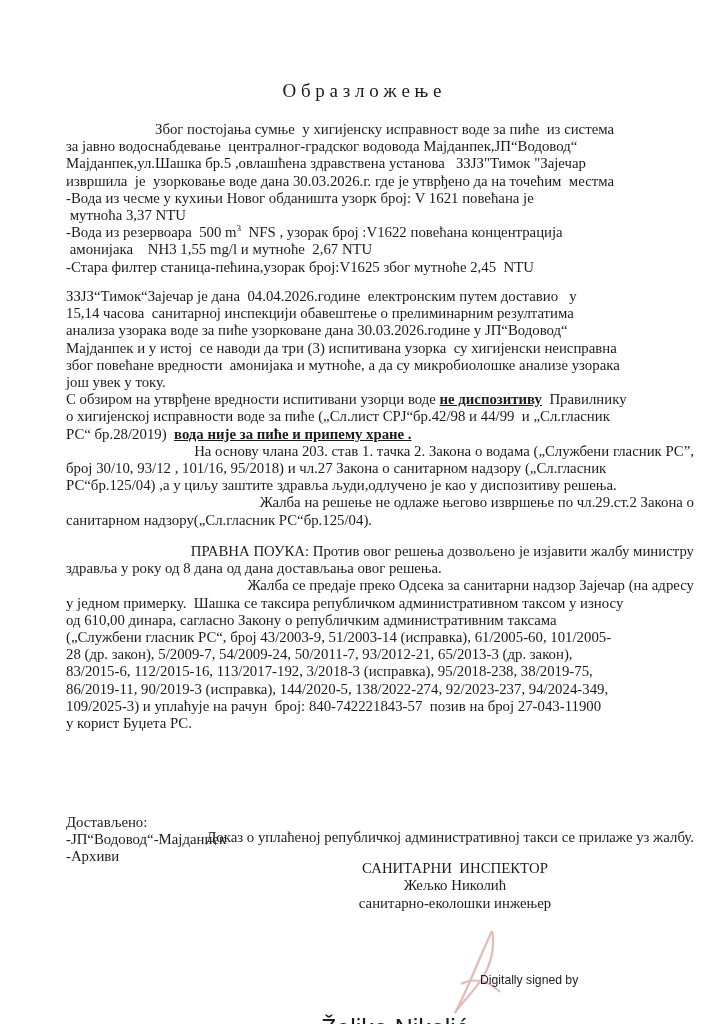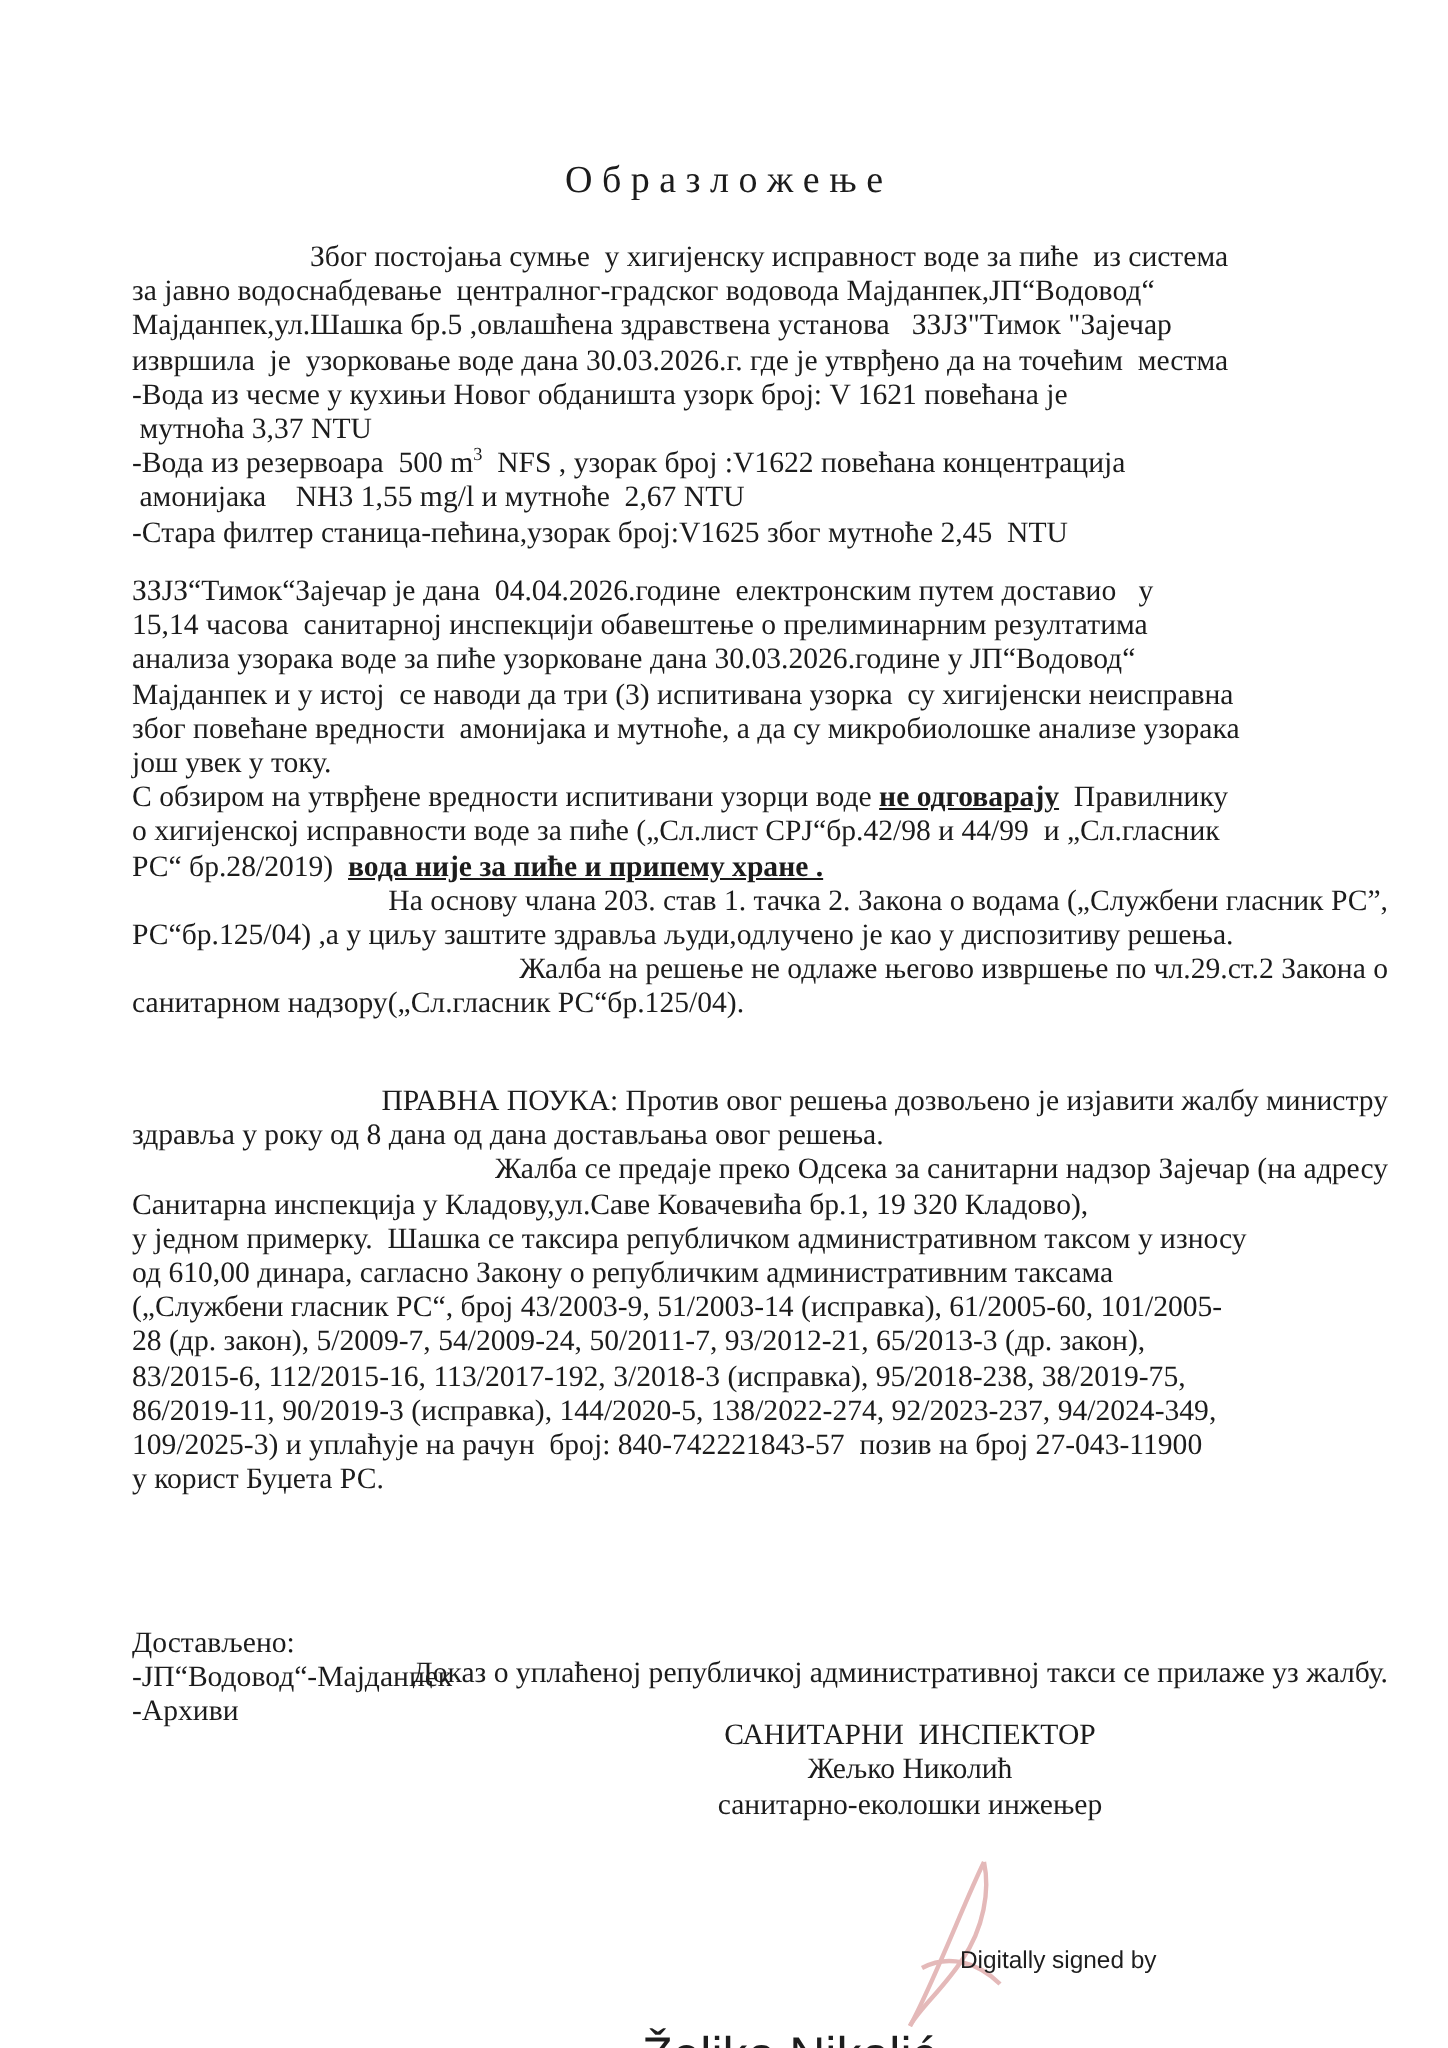--- a/index.html
+++ b/index.html
@@ -70,34 +70,34 @@
     <div class="line">-Стара филтер станица-пећина,узорак број:V1625 због мутноће 2,45  NTU</div>
   </div>
 
   <div class="block p2">
     <div class="line">ЗЗЈЗ“Тимок“Зајечар је дана  04.04.2026.године  електронским путем доставио   у</div>
     <div class="line">15,14 часова  санитарној инспекцији обавештење о прелиминарним резултатима</div>
     <div class="line">анализа узорака воде за пиће узорковане дана 30.03.2026.године у ЈП“Водовод“</div>
     <div class="line">Мајданпек и у истој  се наводи да три (3) испитивана узорка  су хигијенски неисправна</div>
     <div class="line">због повећане вредности  амонијака и мутноће, а да су микробиолошке анализе узорака</div>
     <div class="line">још увек у току.</div>
-    <div class="line"><span>С обзиром на утврђене вредности испитивани узорци воде </span><span class="bu">не одговарају</span><span>  Правилнику</span></div>
+    <div class="line"><span>С обзиром на утврђене вредности испитивани узорци воде </span><span class="bu">не диспозитиву</span><span>  Правилнику</span></div>
     <div class="line">о хигијенској исправности воде за пиће („Сл.лист СРЈ“бр.42/98 и 44/99  и „Сл.гласник</div>
     <div class="line"><span>РС“ бр.28/2019)  </span><span class="bu">вода није за пиће и припему хране .</span></div>
     <div class="line ind">На основу члана 203. став 1. тачка 2. Закона о водама („Службени гласник РС”,</div>
+    <div class="line">број 30/10, 93/12 , 101/16, 95/2018) и чл.27 Закона о санитарном надзору („Сл.гласник</div>
     <div class="line">РС“бр.125/04) ,а у циљу заштите здравља људи,одлучено је као у диспозитиву решења.</div>
     <div class="line ind">Жалба на решење не одлаже његово извршење по чл.29.ст.2 Закона о</div>
     <div class="line">санитарном надзору(„Сл.гласник РС“бр.125/04).</div>
   </div>
 
   <div class="block p3">
     <div class="line ind">ПРАВНА ПОУКА: Против овог решења дозвољено је изјавити жалбу министру</div>
     <div class="line">здравља у року од 8 дана од дана достављања овог решења.</div>
     <div class="line ind">Жалба се предаје преко Одсека за санитарни надзор Зајечар (на адресу</div>
-    <div class="line">Санитарна инспекција у Кладову,ул.Саве Ковачевића бр.1, 19 320 Кладово),</div>
     <div class="line">у једном примерку.  Шашка се таксира републичком административном таксом у износу</div>
     <div class="line">од 610,00 динара, сагласно Закону о републичким административним таксама</div>
     <div class="line">(„Службени гласник РС“, број 43/2003-9, 51/2003-14 (исправка), 61/2005-60, 101/2005-</div>
     <div class="line">28 (др. закон), 5/2009-7, 54/2009-24, 50/2011-7, 93/2012-21, 65/2013-3 (др. закон),</div>
     <div class="line">83/2015-6, 112/2015-16, 113/2017-192, 3/2018-3 (исправка), 95/2018-238, 38/2019-75,</div>
     <div class="line">86/2019-11, 90/2019-3 (исправка), 144/2020-5, 138/2022-274, 92/2023-237, 94/2024-349,</div>
     <div class="line">109/2025-3) и уплаћује на рачун  број: 840-742221843-57  позив на број 27-043-11900</div>
     <div class="line">у корист Буџета РС.</div>
   </div>
 

